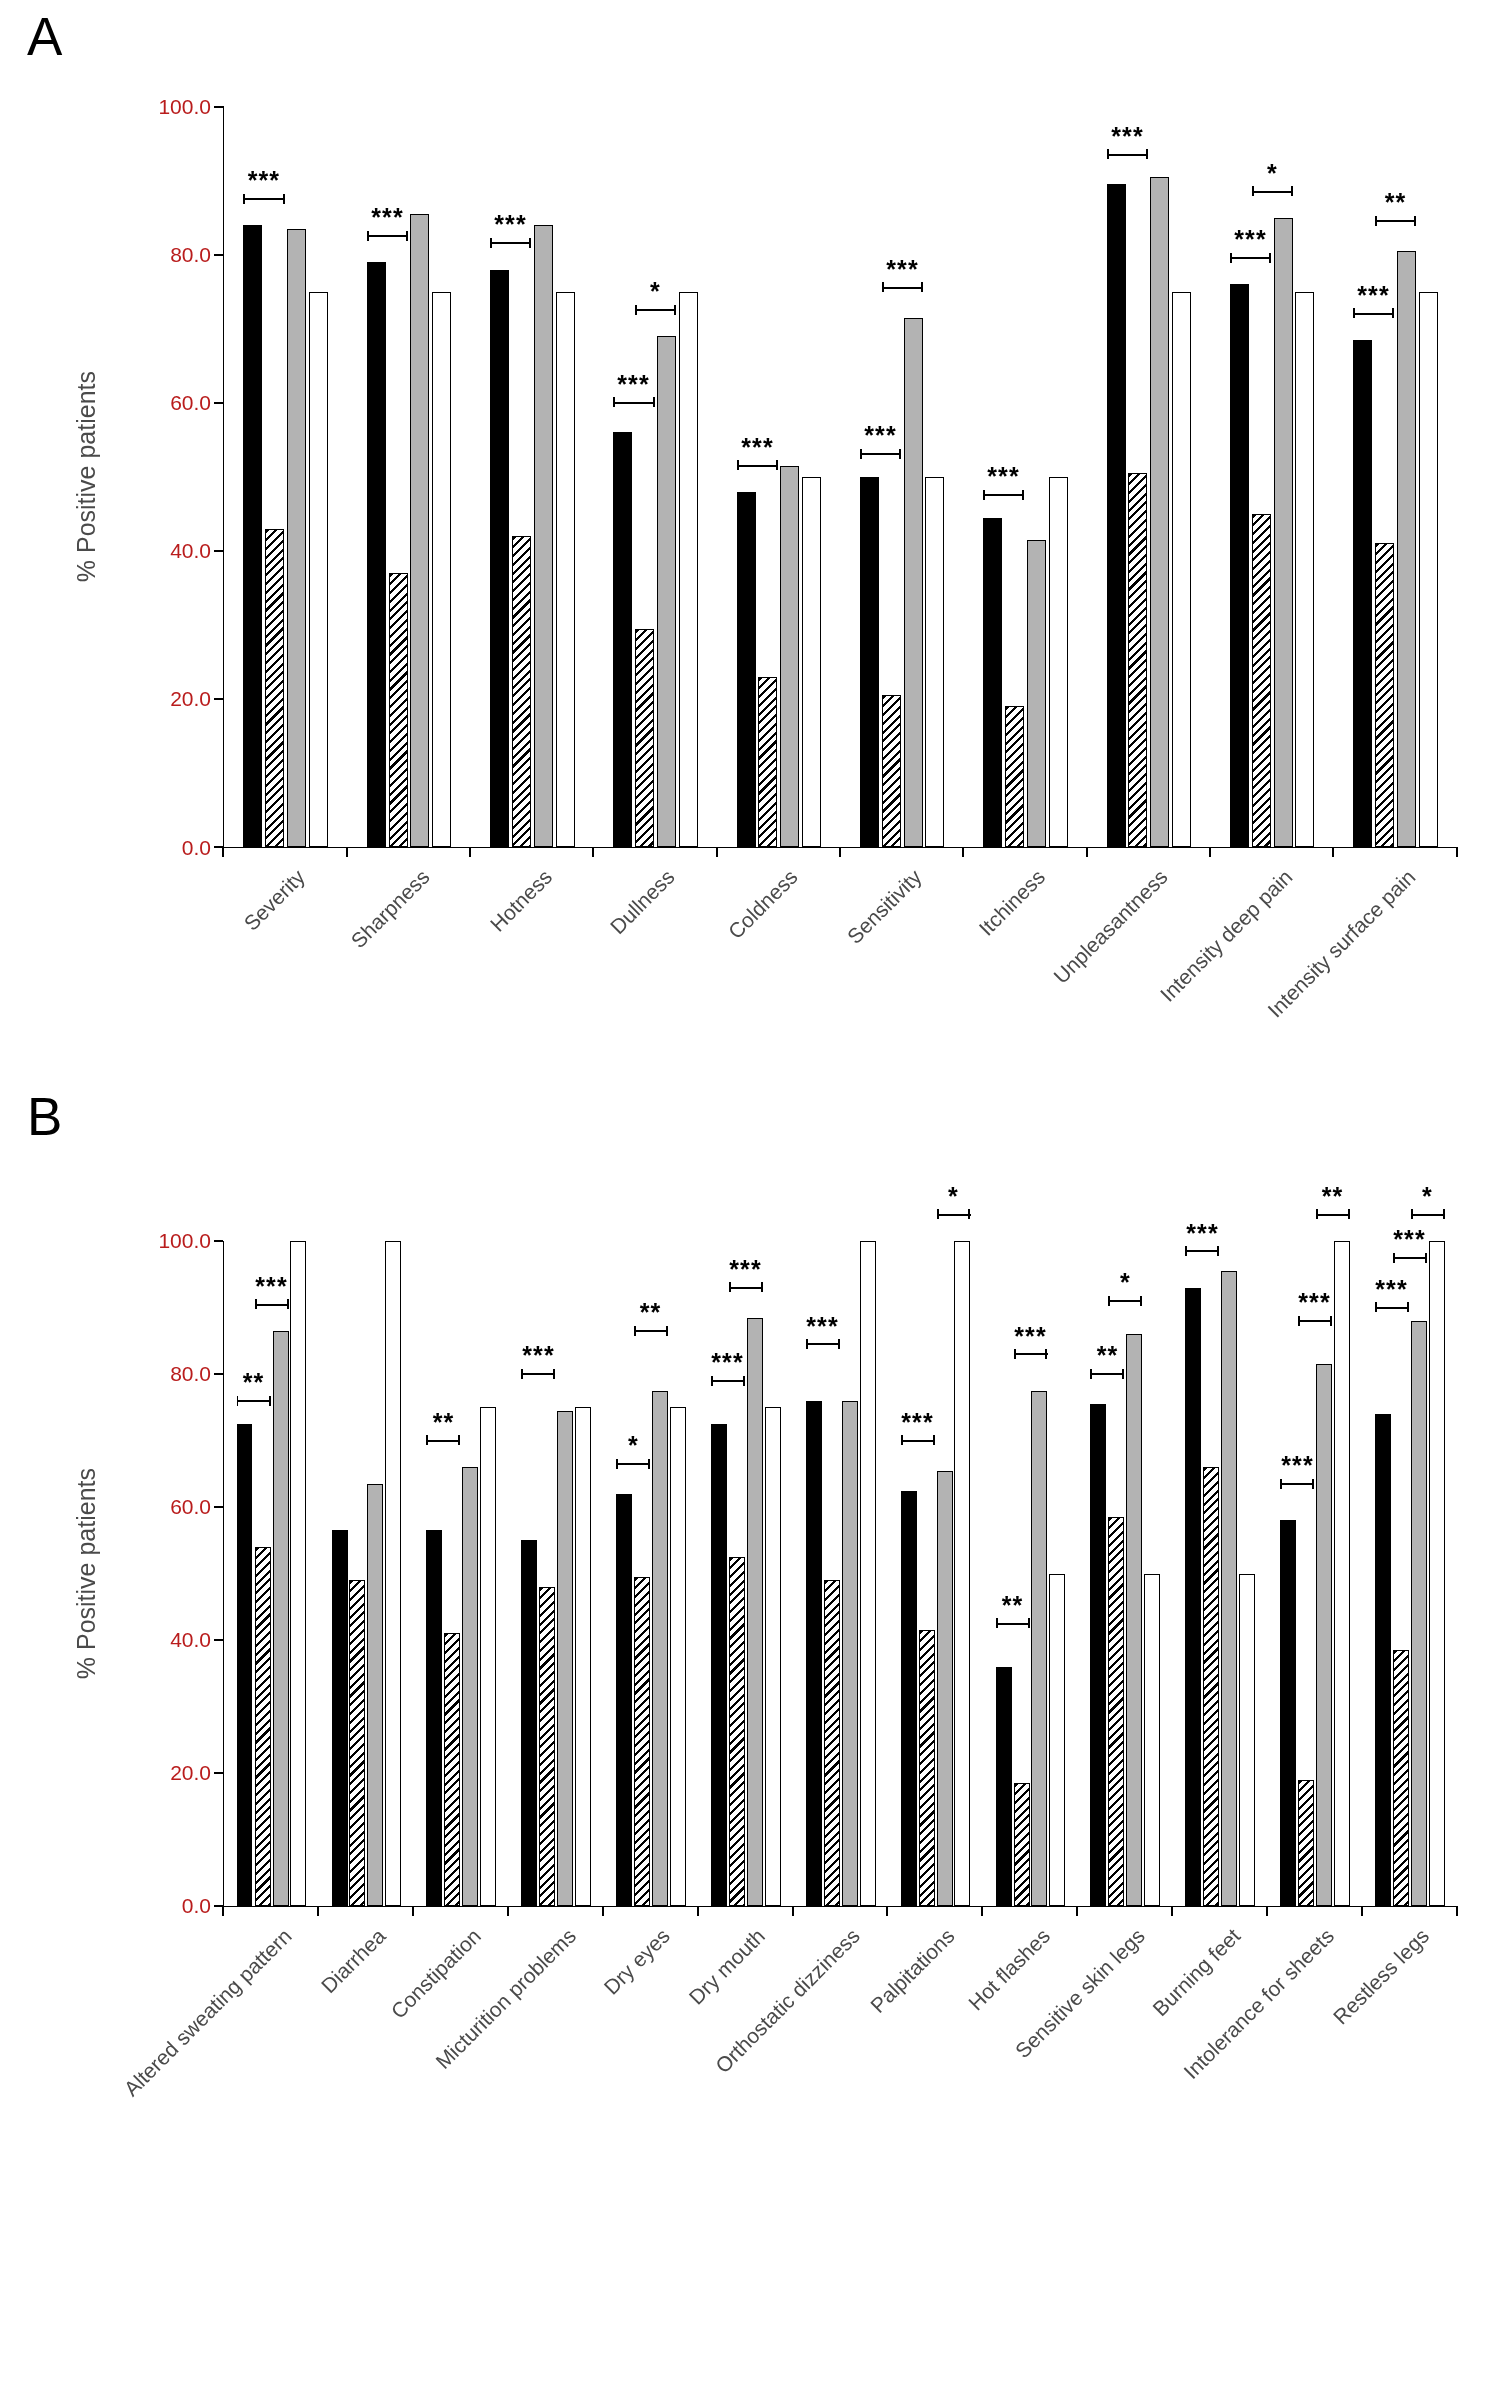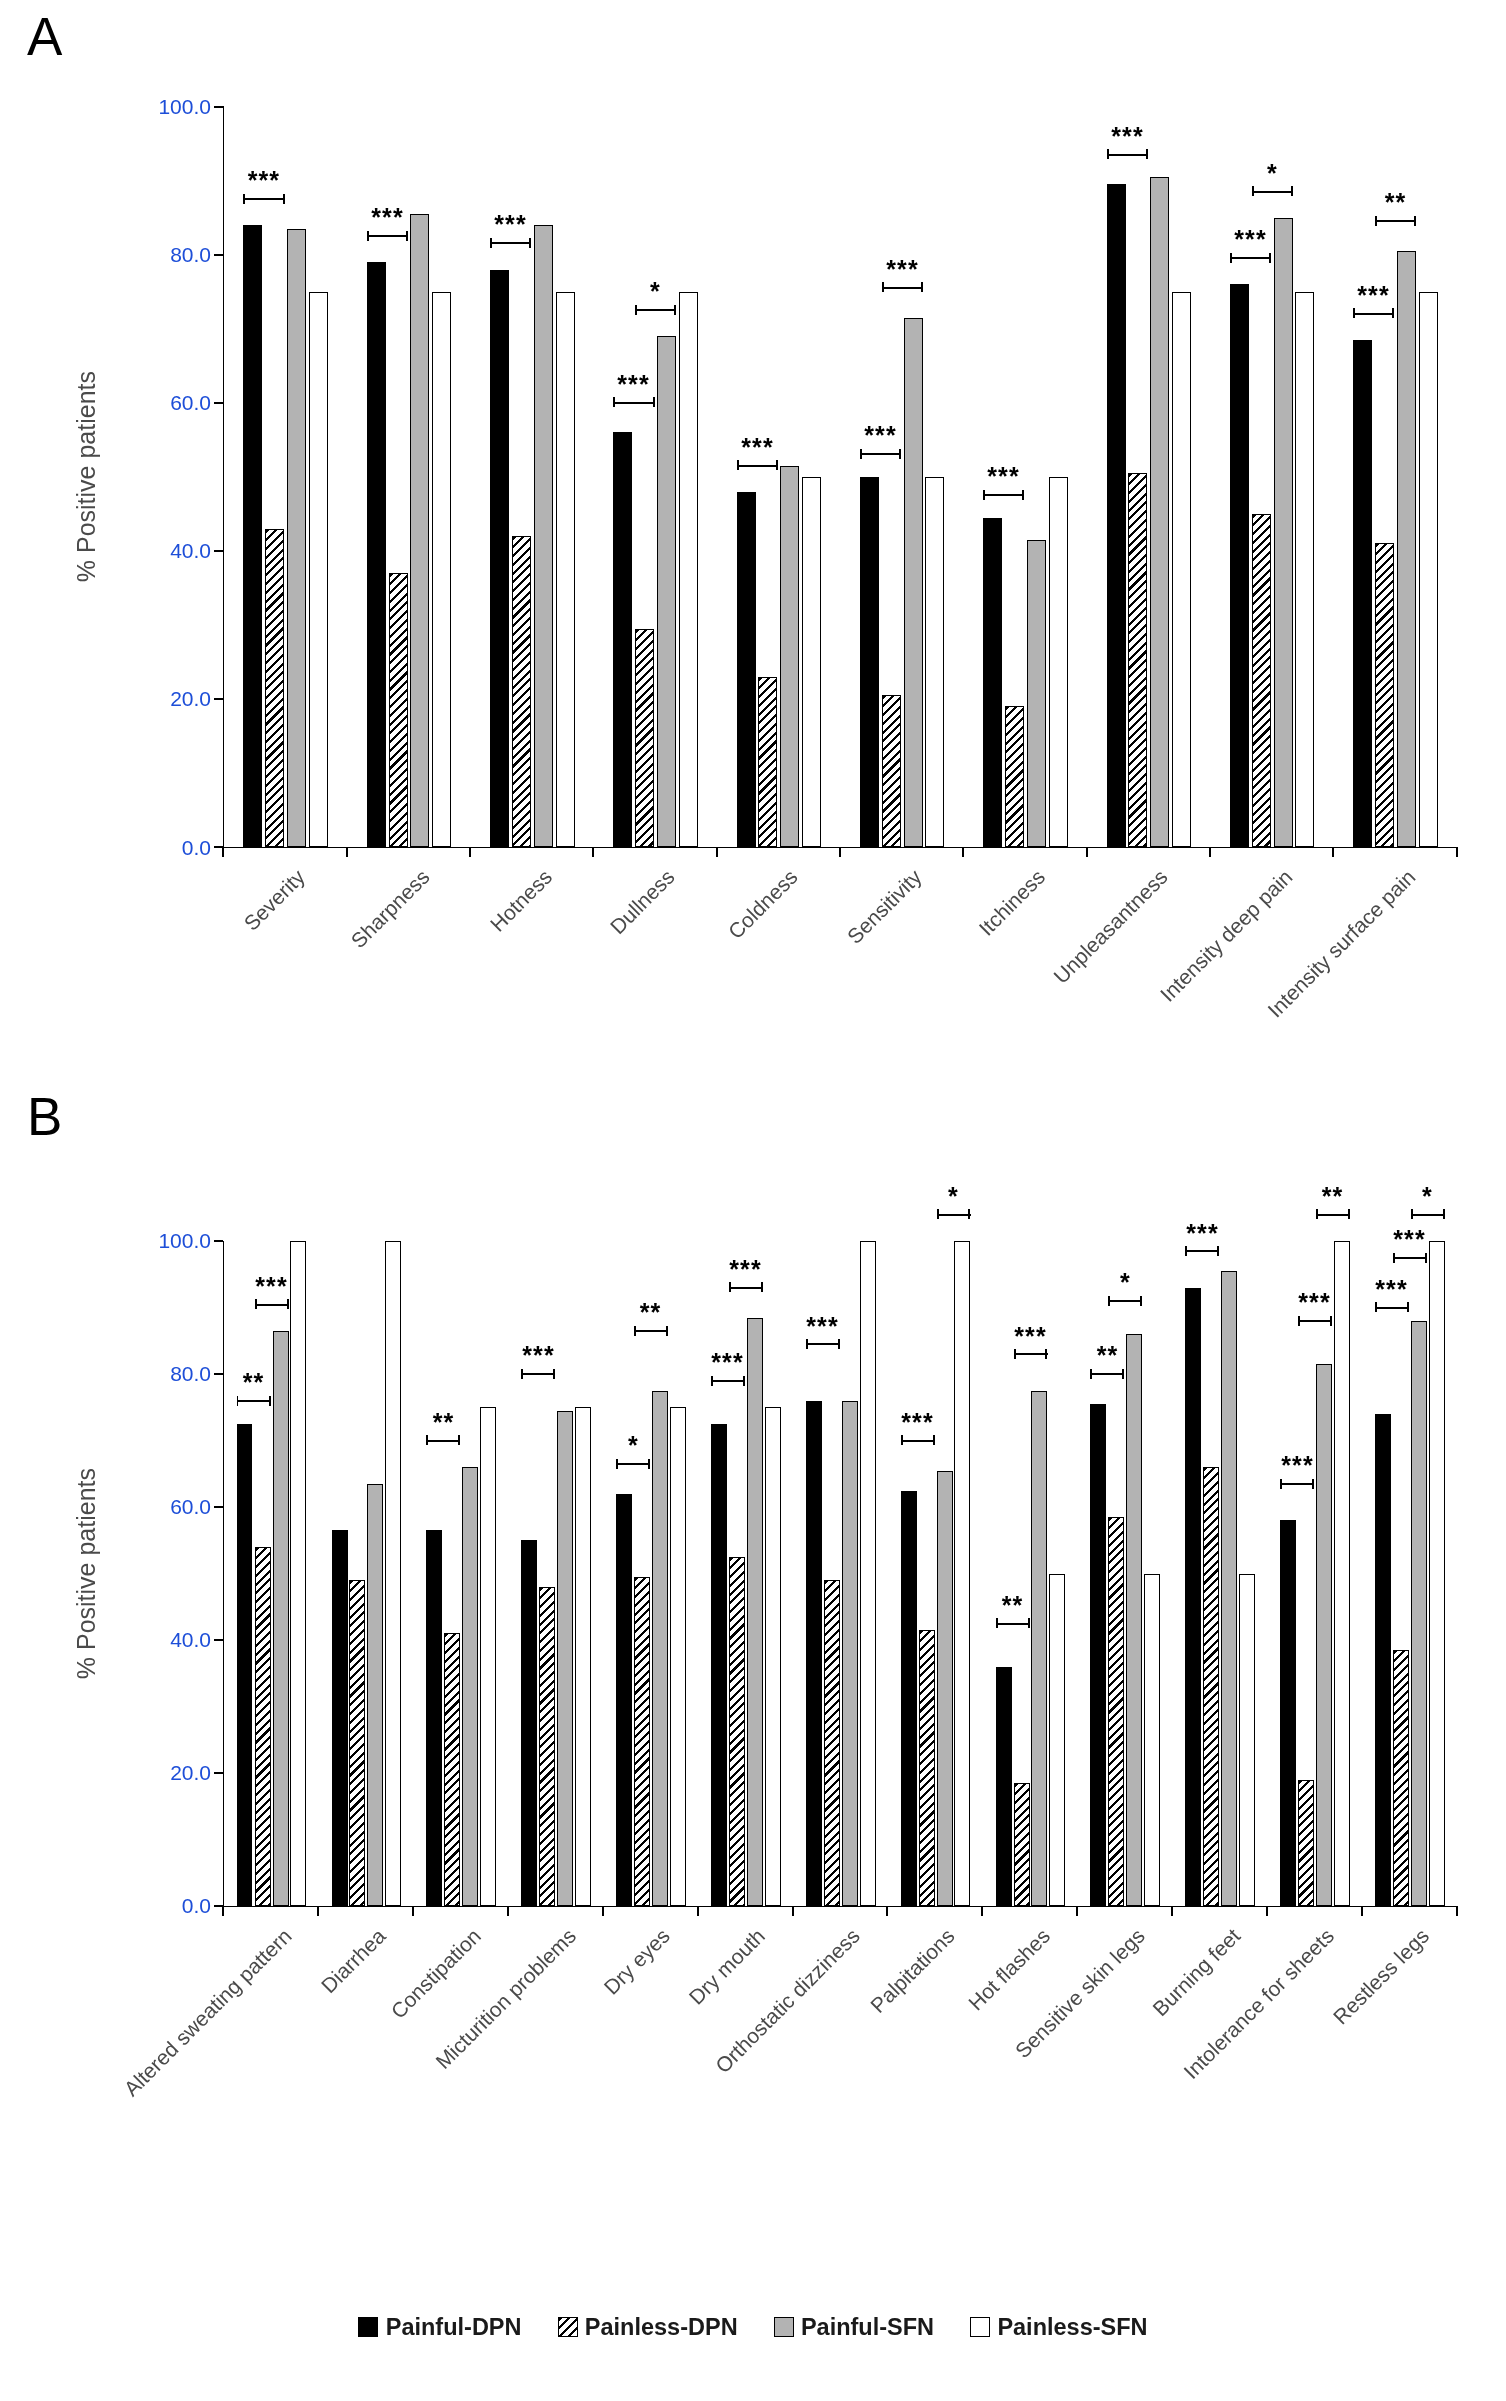--- a/index.html
+++ b/index.html
@@ -21,21 +21,21 @@
   .y-axis-title { position:absolute; display:flex; align-items:center; justify-content:center; }
   #panelA .y-axis-title { left:66px; top:106px; width:40px; height:742px; }
   #panelB .y-axis-title { left:66px; top:155px; width:40px; height:666px; }
   .y-axis-title span { writing-mode:vertical-rl; transform:rotate(180deg); font-size:25px; color:#4a4a4a; white-space:nowrap; }
 
   .x-labels { position:absolute; }
   #panelA .x-labels { left:223px; top:848px; width:1235px; height:291px; }
   #panelB .x-labels { left:223px; top:821px; width:1235px; height:286px; }
 
   .ytick { position:absolute; width:9px; height:1.7px; background:#000; }
-  .ytick-label { position:absolute; width:90px; text-align:right; font-size:21px; color:#1d4ed8; }
+  .ytick-label { position:absolute; width:90px; text-align:right; font-size:21px; color:#b91c1c; }
   .xtick { position:absolute; width:1.7px; height:9px; background:#000; }
 
   .xlabel { position:absolute; white-space:nowrap; font-size:21px; color:#4a4a4a;
             transform:rotate(-45deg); transform-origin:top right; }
 
   .bar { position:absolute; bottom:0; border:1.1px solid #000; }
   .bar.solid-black   { background:#000; }
   .bar.hatched       { background:repeating-linear-gradient(135deg,#000 0 2.2px,#fff 2.2px 6.2px); }
   .bar.solid-gray    { background:var(--bar-gray,#b3b3b3); }
   .bar.outline-white { background:#fff; }
@@ -382,33 +382,15 @@
       <div class="xtick" style="left: 792px; top: 821px;"></div>
       <div class="xtick" style="left: 886px; top: 821px;"></div>
       <div class="xtick" style="left: 981px; top: 821px;"></div>
       <div class="xtick" style="left: 1076px; top: 821px;"></div>
       <div class="xtick" style="left: 1171px; top: 821px;"></div>
       <div class="xtick" style="left: 1266px; top: 821px;"></div>
       <div class="xtick" style="left: 1361px; top: 821px;"></div>
       <div class="xtick" style="left: 1456px; top: 821px;"></div>
     </div>
 
-  <div class="legend" id="legend">
-      <div class="legend-item">
-        <div class="legend-swatch solid-black"></div>
-        <div class="legend-label">Painful-DPN</div>
-      </div>
-      <div class="legend-item">
-        <div class="legend-swatch hatched"></div>
-        <div class="legend-label">Painless-DPN</div>
-      </div>
-      <div class="legend-item">
-        <div class="legend-swatch solid-gray"></div>
-        <div class="legend-label">Painful-SFN</div>
-      </div>
-      <div class="legend-item">
-        <div class="legend-swatch outline-white"></div>
-        <div class="legend-label">Painless-SFN</div>
-      </div>
-    </div>
 
 </div>
 
 
 </body></html>

